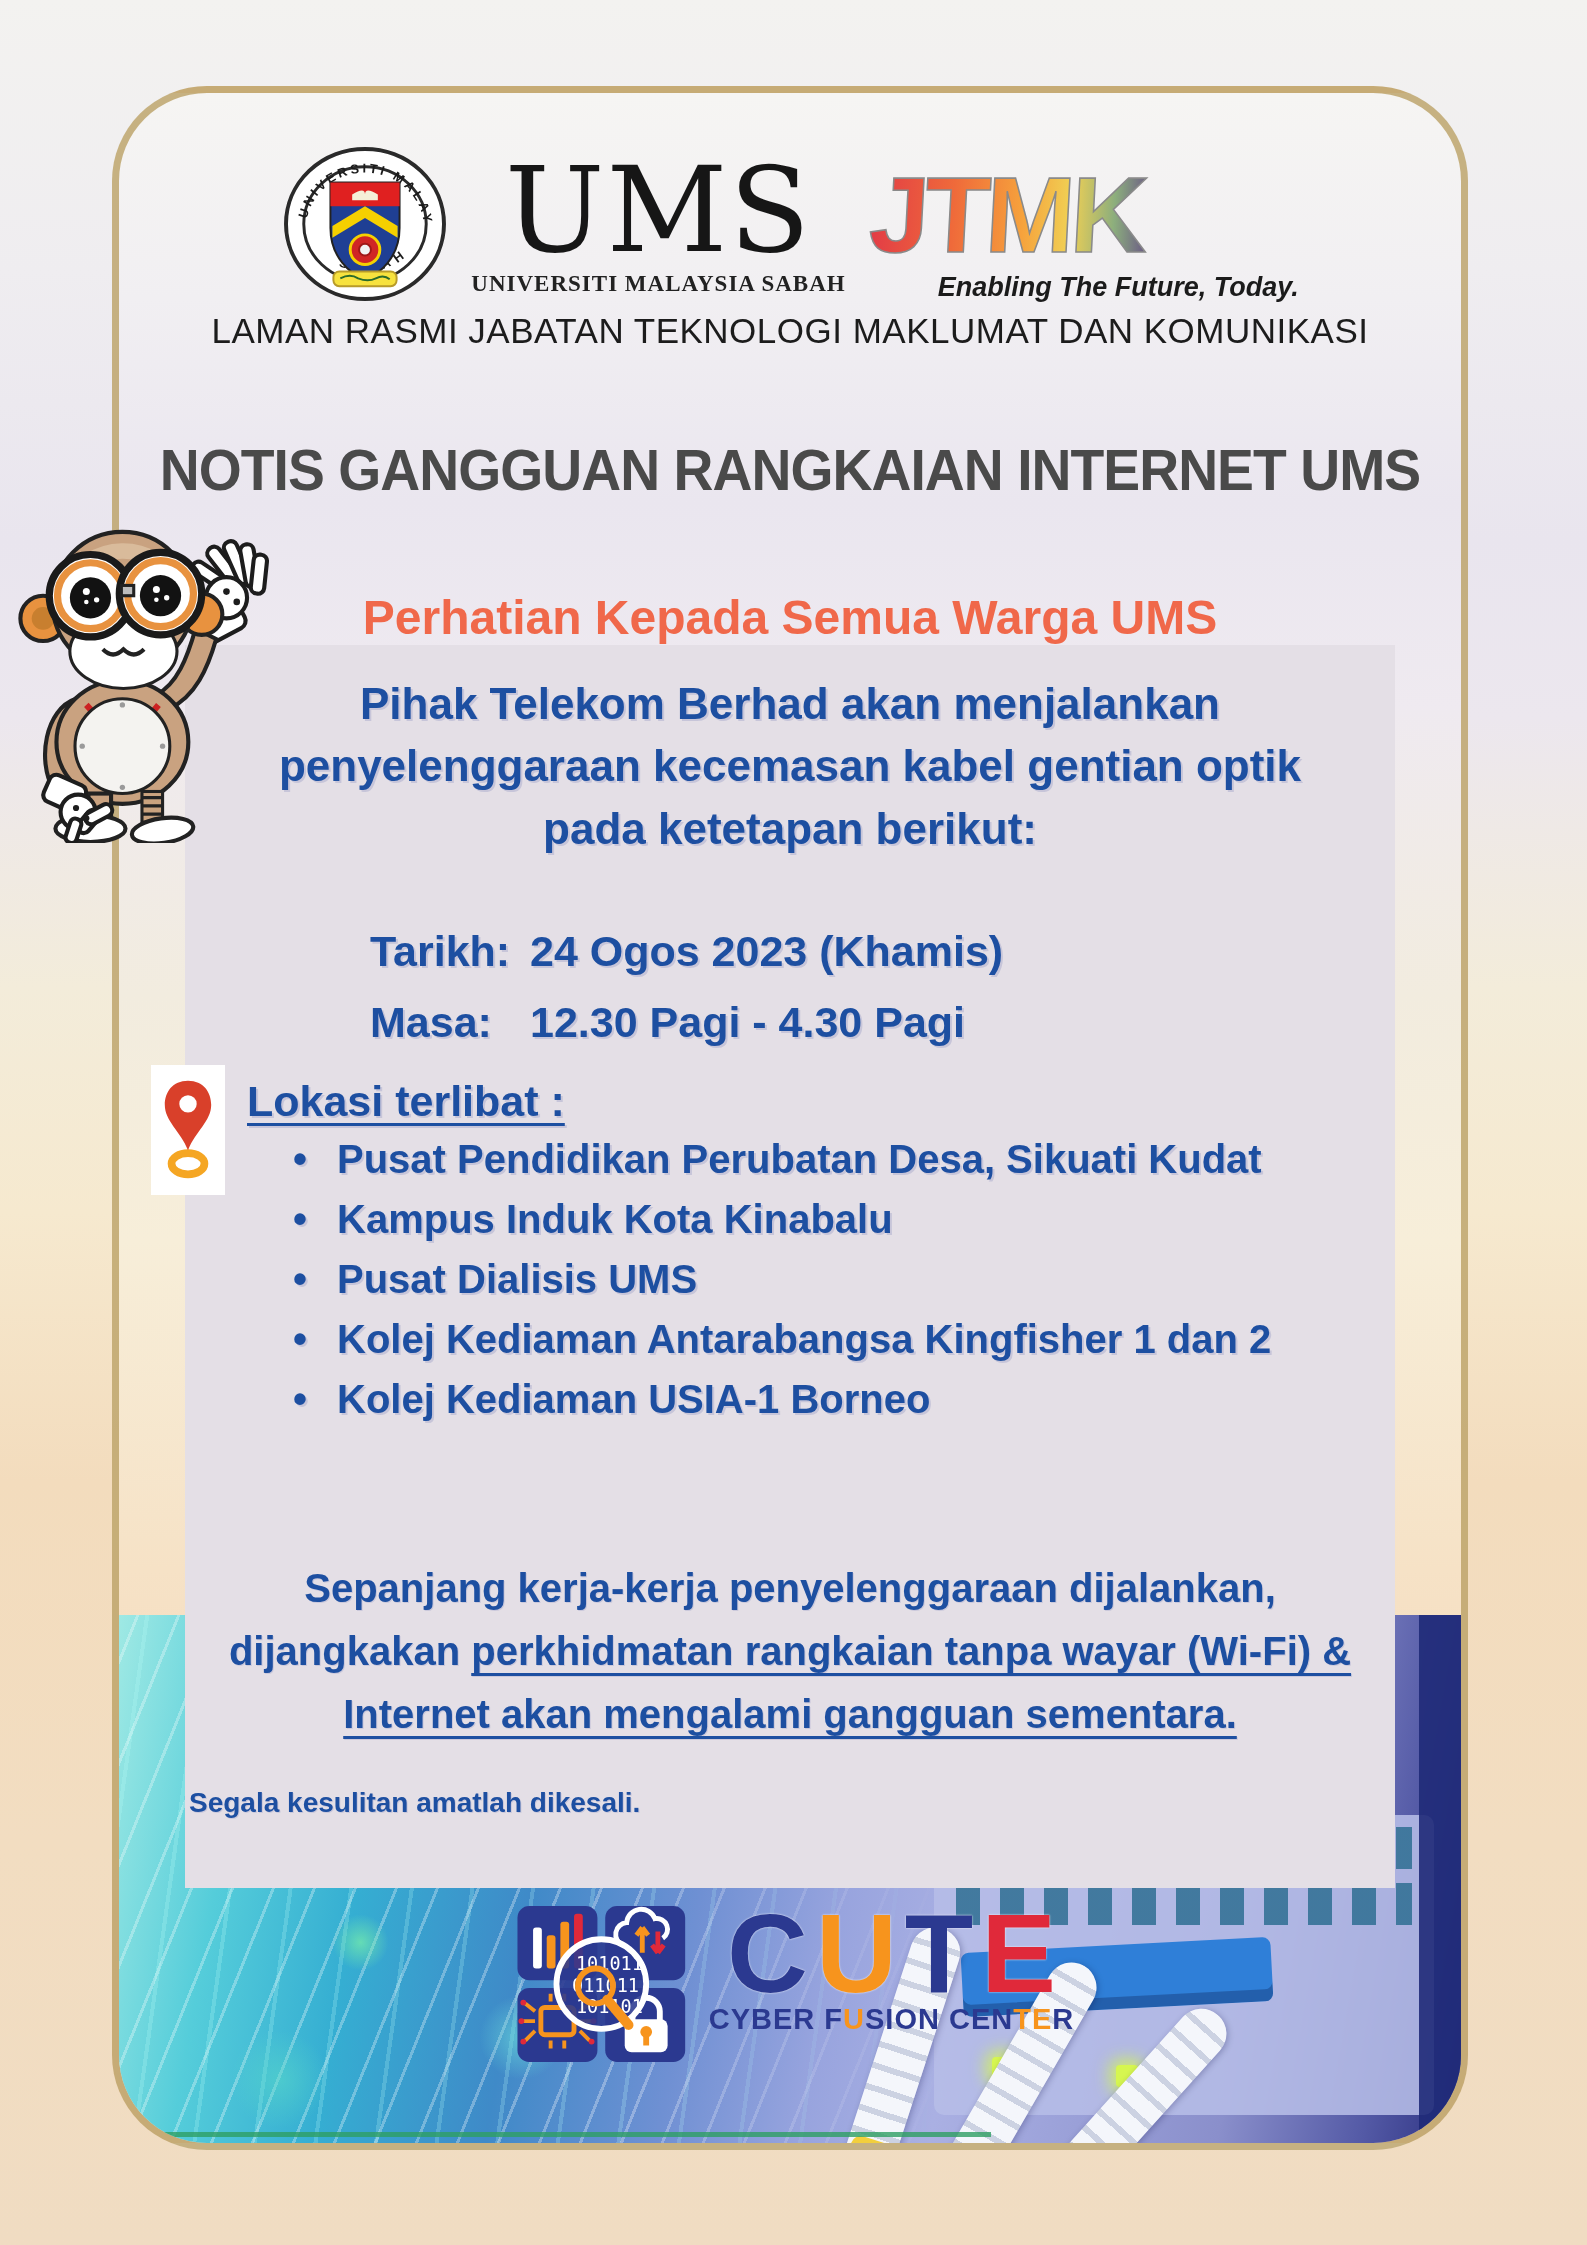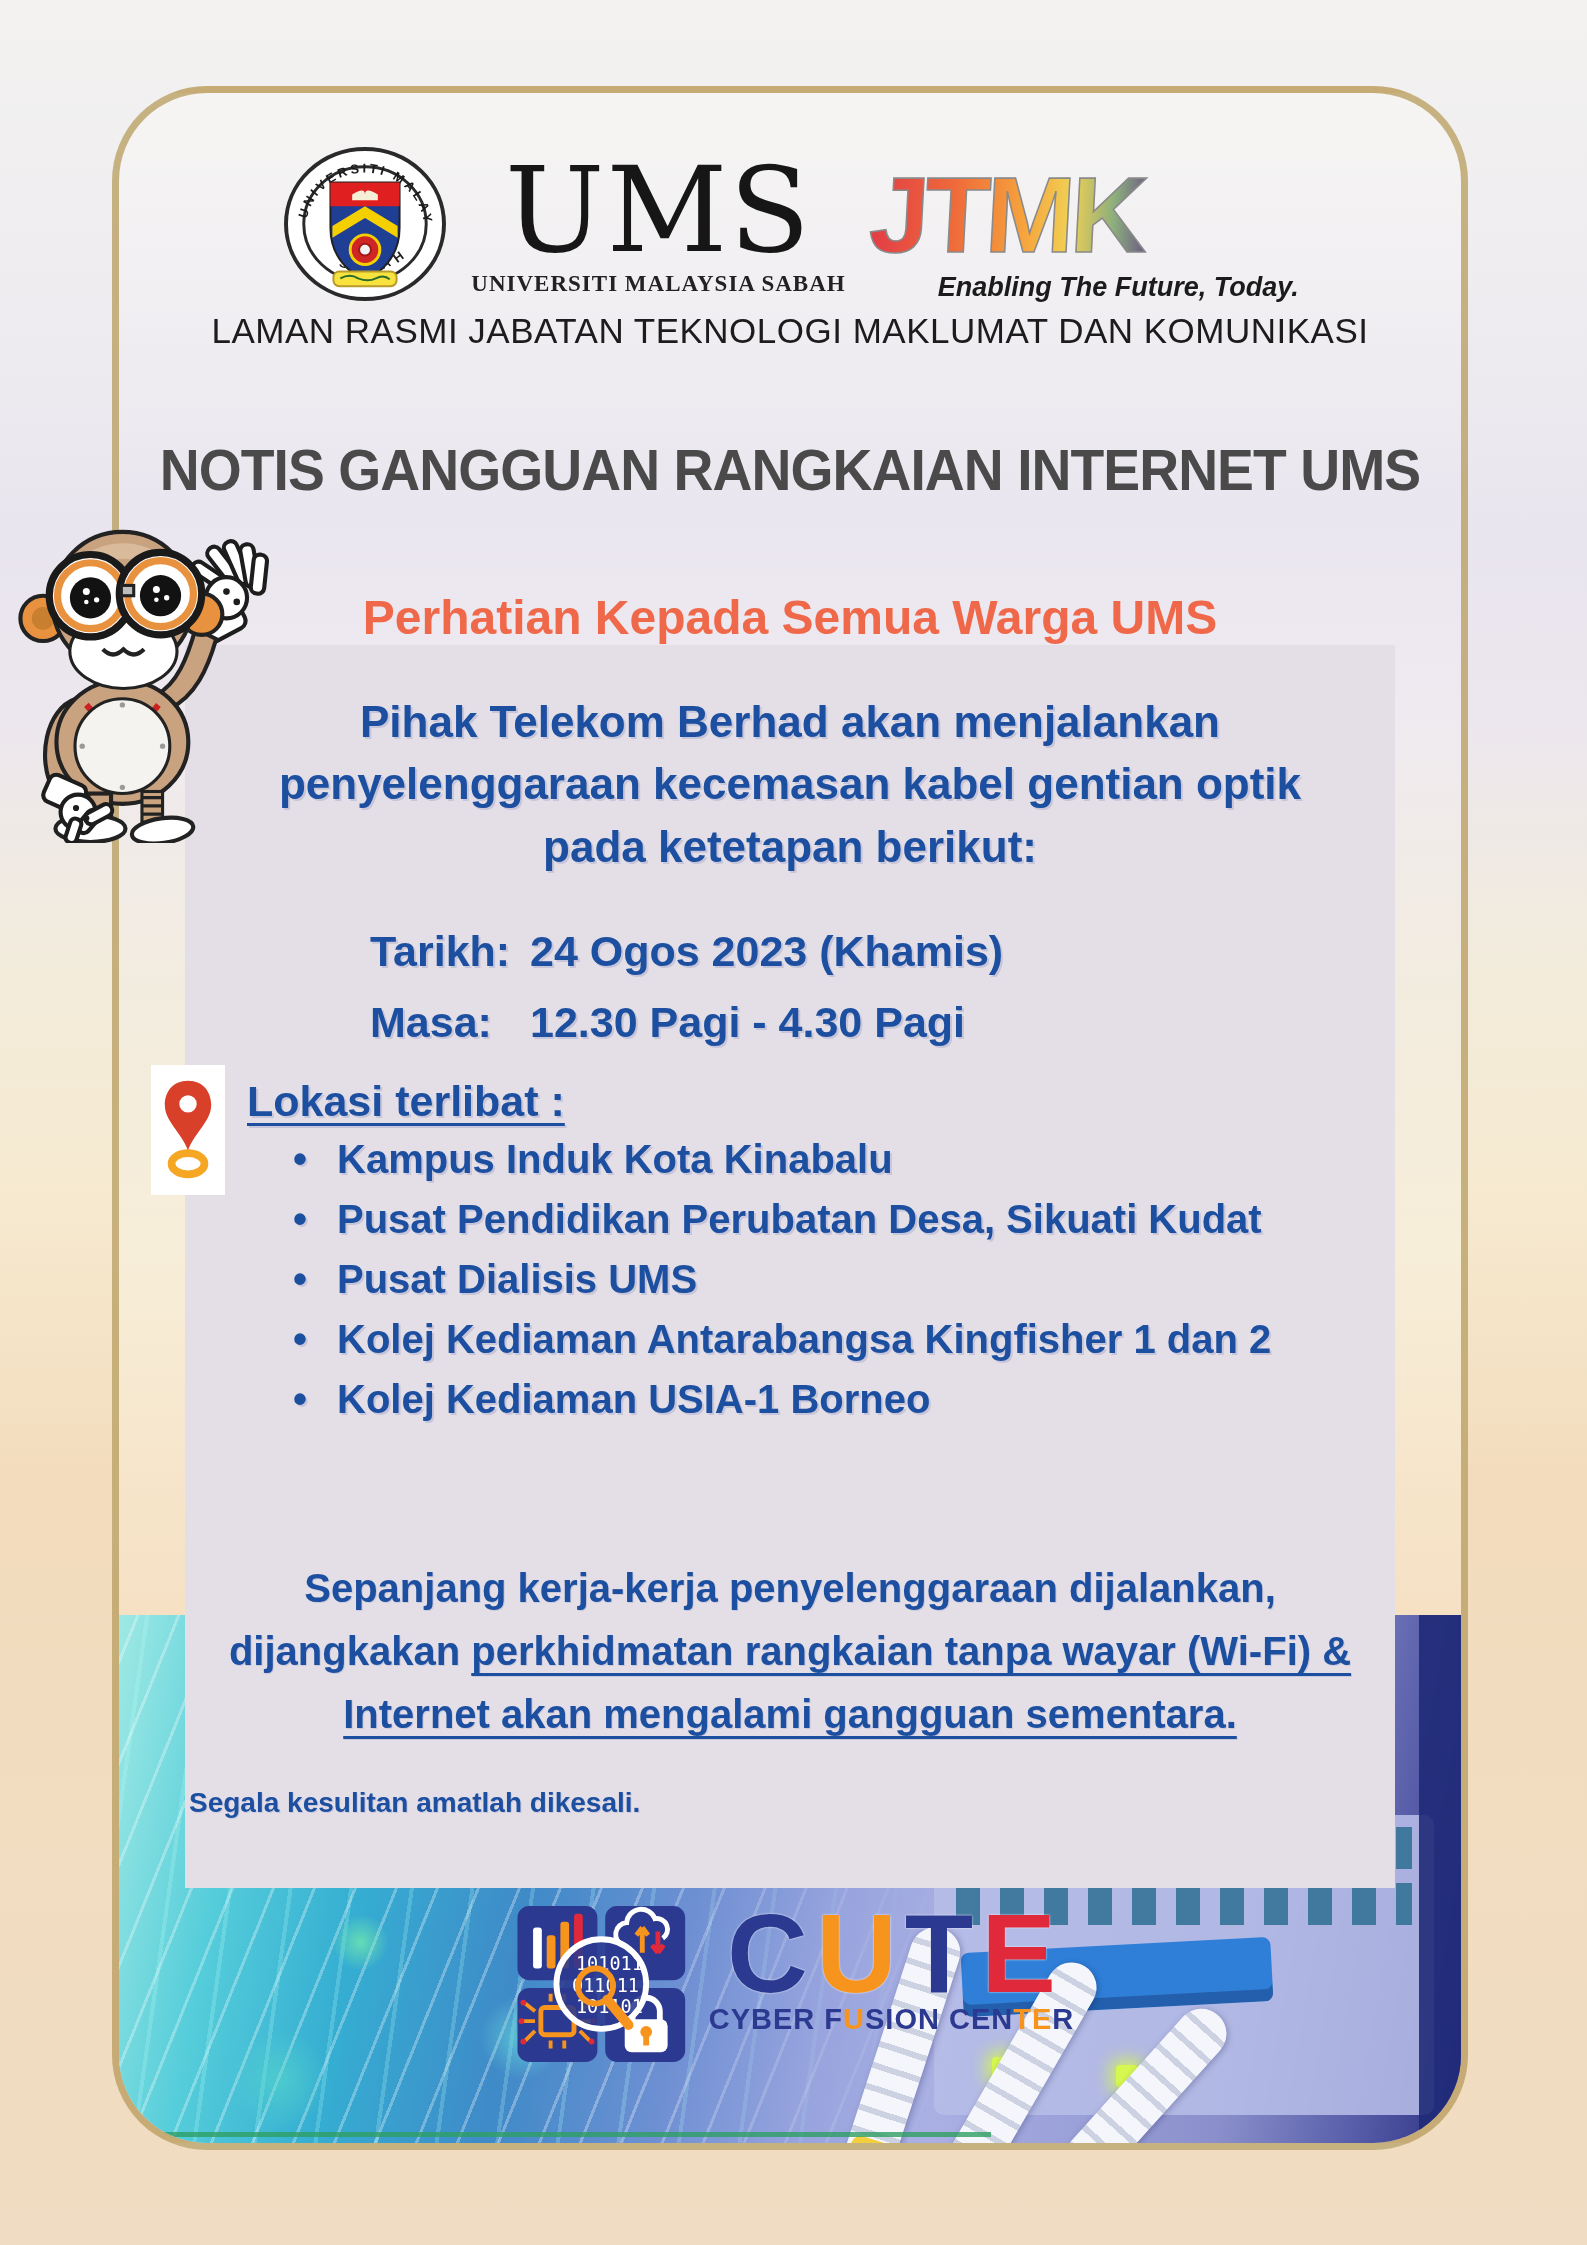--- a/index.html
+++ b/index.html
@@ -15,21 +15,21 @@
   .ums-acronym{font-family:"DejaVu Serif",serif;font-size:118px;line-height:1;color:#161616;letter-spacing:2px;}
   .ums-name{font-size:23px;font-weight:bold;color:#222;letter-spacing:1px;margin-top:2px;font-family:Liberation Serif, serif;}
   .jtmk{display:flex;flex-direction:column;align-items:flex-start;}
   .jtmk-tag{font-family:Liberation Sans, sans-serif;font-style:italic;font-weight:bold;font-size:27px;color:#1b1b1b;margin-top:-14px;margin-left:70px;}
   .official{position:absolute;top:218px;left:0;right:0;text-align:center;font-size:35px;font-weight:500;color:#1c1c1c;letter-spacing:.5px;}
   .notice-title{position:absolute;top:344px;left:0;right:0;text-align:center;font-size:57px;font-weight:800;color:#4a4a4a;letter-spacing:-1px;transform:scaleX(.97);}
   .attention{position:absolute;top:497px;left:0;right:0;text-align:center;font-size:48px;font-weight:800;color:#f0684a;}
   
   .panel{position:absolute;left:66px;top:552px;width:1210px;height:1243px;background:#e4dfe6;z-index:3;}
   .blue{color:#1d4fa1;}
-  .intro{position:absolute;top:28px;left:45px;right:45px;text-align:center;font-size:44px;font-weight:bold;line-height:1.42;text-shadow:2px 2px 0 rgba(110,120,180,.25);margin-top:18px;}
+  .intro{position:absolute;top:28px;left:45px;right:45px;text-align:center;font-size:44px;font-weight:bold;line-height:1.42;text-shadow:2px 2px 0 rgba(110,120,180,.25);}
   .schedule{position:absolute;top:282px;left:185px;font-size:43px;font-weight:bold;text-shadow:2px 2px 0 rgba(110,120,180,.25);}
   .sched-row{margin-bottom:22px;display:flex;}
   .sched-label{width:160px;}
   .pinbox{position:absolute;top:420px;left:-34px;width:74px;height:130px;background:#fff;display:flex;align-items:center;justify-content:center;}
   .lokasi-h{position:absolute;top:432px;left:62px;font-size:43px;font-weight:bold;text-decoration:underline;text-decoration-thickness:3px;text-underline-offset:7px;text-shadow:2px 2px 0 rgba(110,120,180,.25);}
   .bullets{position:absolute;top:492px;left:108px;right:20px;margin:0;padding:0;list-style:none;font-size:40px;font-weight:bold;text-shadow:2px 2px 0 rgba(110,120,180,.25);}
   .bullets li{margin-bottom:15px;padding-left:44px;position:relative;}
   .bullets li::before{content:"•";position:absolute;left:0;top:0;}
   .impact{position:absolute;top:912px;left:25px;right:25px;text-align:center;font-size:40px;font-weight:700;line-height:1.58;text-shadow:1px 1px 0 rgba(110,120,180,.22);}
   .impact .ul{text-decoration:underline;text-decoration-thickness:3px;text-underline-offset:8px;}
@@ -149,22 +149,22 @@
       <div class="pinbox">
         <svg width="58" height="112" viewBox="0 0 60 114">
           <ellipse cx="30" cy="92" rx="17" ry="11" fill="none" stroke="#f5a623" stroke-width="8"></ellipse>
           <path d="M30 6 C14 6 6 18 6 31 C6 48 22 58 30 78 C38 58 54 48 54 31 C54 18 46 6 30 6 Z" fill="#d9402a"></path>
           <circle cx="30" cy="30" r="9" fill="#ffffff"></circle>
         </svg>
       </div>
       <div class="lokasi-h blue">Lokasi terlibat :</div>
 
       <ul class="bullets blue">
+        <li>Pusat Pendidikan Perubatan Desa, Sikuati Kudat</li>
         <li>Kampus Induk Kota Kinabalu</li>
-        <li>Pusat Pendidikan Perubatan Desa, Sikuati Kudat</li>
         <li>Pusat Dialisis UMS</li>
         <li>Kolej Kediaman Antarabangsa Kingfisher 1 dan 2</li>
         <li>Kolej Kediaman USIA-1 Borneo</li>
       </ul>
 
       <div class="impact blue">
         <span>Sepanjang kerja-kerja penyelenggaraan dijalankan, dijangkakan </span><span class="ul">perkhidmatan rangkaian tanpa wayar (Wi-Fi) &amp; Internet akan mengalami gangguan sementara.</span>
       </div>
 
       <div class="apology blue">Segala kesulitan amatlah dikesali.</div>

